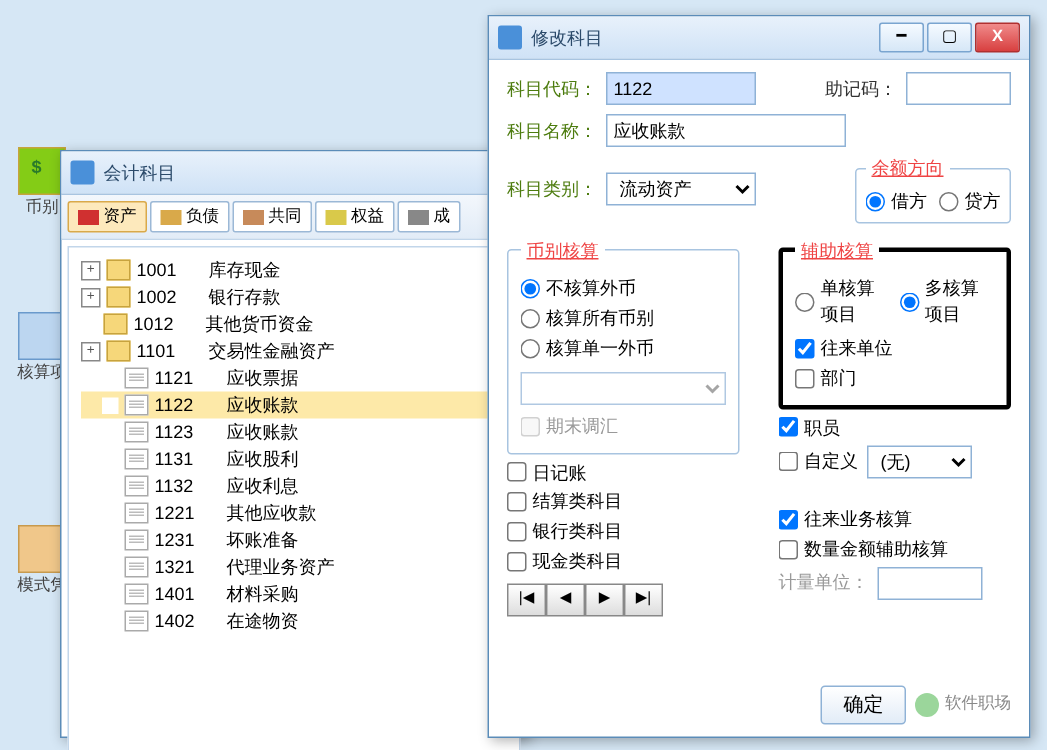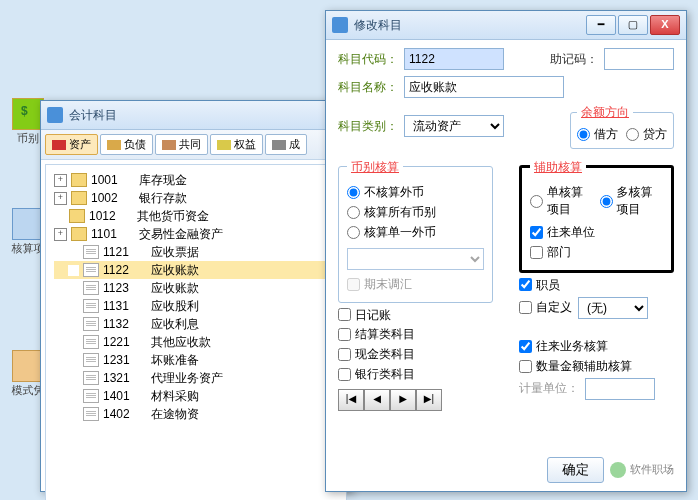--- a/index.html
+++ b/index.html
@@ -267,25 +267,25 @@
         <label class="check">
             <input type="checkbox" style="">
             <span>日记账</span>
           </label>
         <label class="check">
             <input type="checkbox" style="">
             <span>结算类科目</span>
           </label>
         <label class="check">
             <input type="checkbox" style="">
+            <span>银行类科目</span>
+          </label>
+        <label class="check">
+            <input type="checkbox" style="">
             <span>现金类科目</span>
-          </label>
-        <label class="check">
-            <input type="checkbox" style="">
-            <span>银行类科目</span>
           </label>
         <div class="navbtns">
           <div class="navbtn">|◀</div>
           <div class="navbtn">◀</div>
           <div class="navbtn">▶</div>
           <div class="navbtn">▶|</div>
         </div>
       </div>
       <div>
         <fieldset class="thick">

